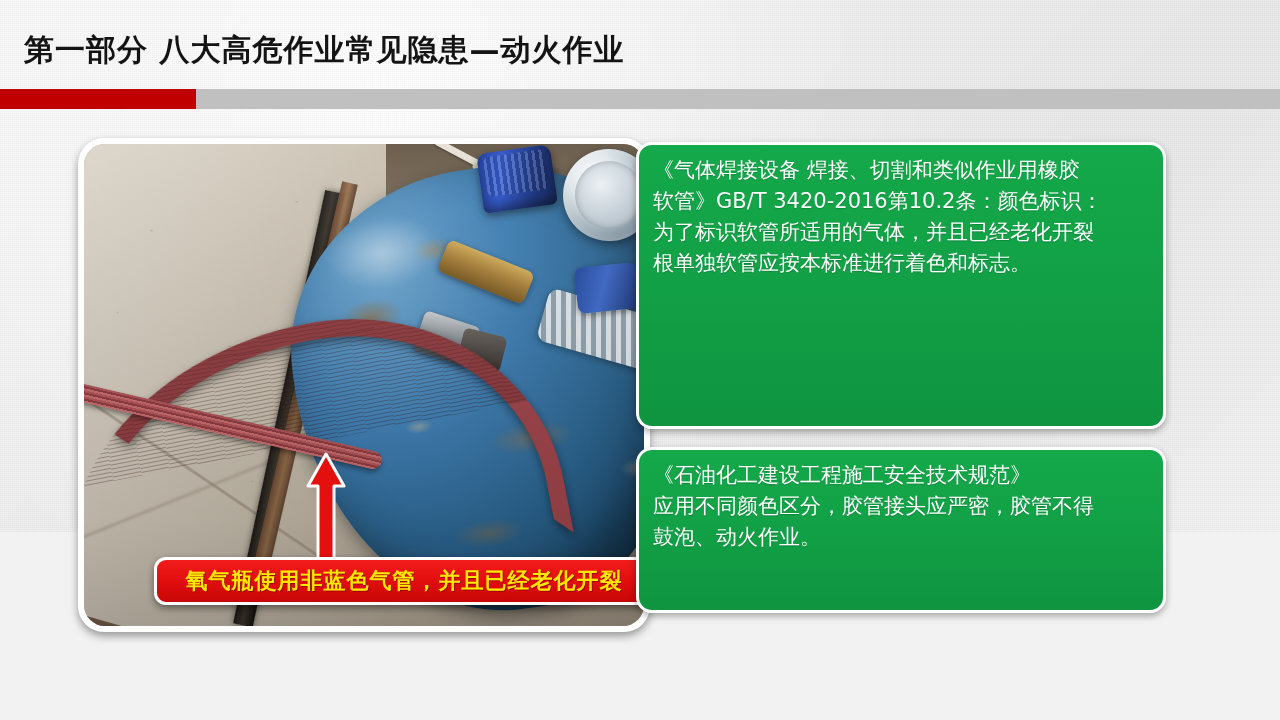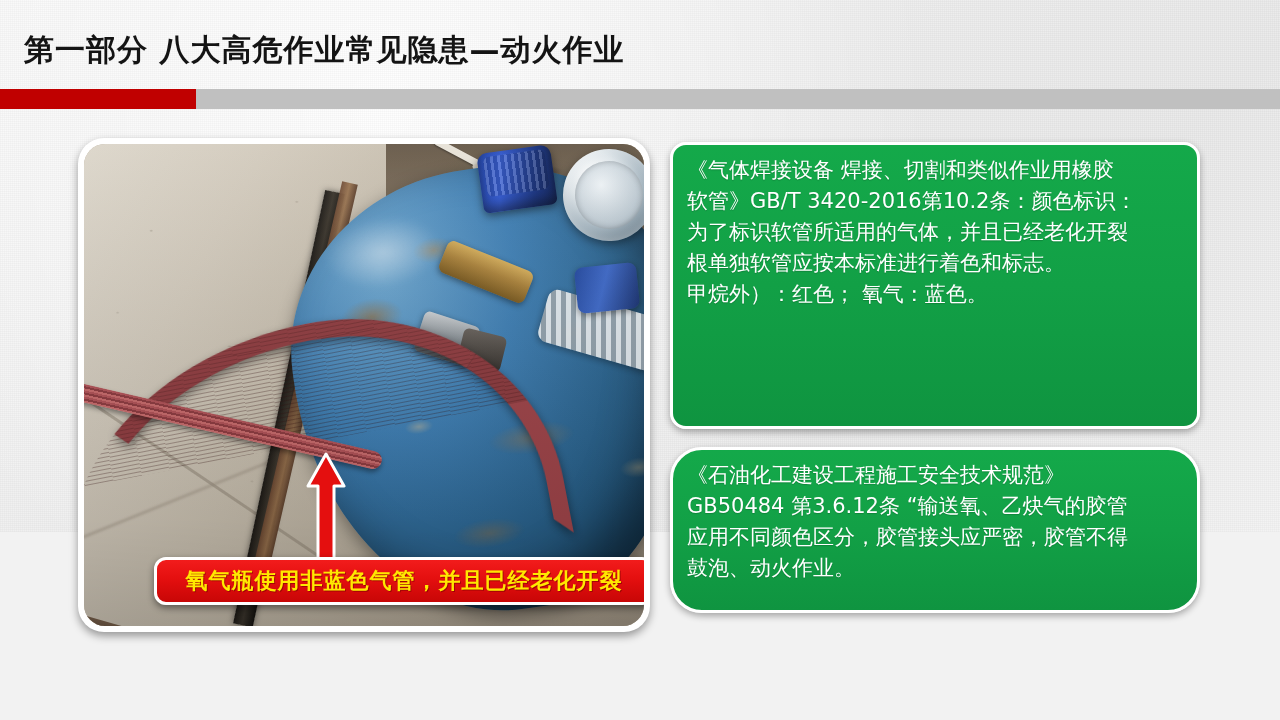--- a/index.html
+++ b/index.html
@@ -401,32 +401,32 @@
     font-size: 22px;
     font-weight: bold;
     letter-spacing: 1px;
     white-space: nowrap;
     text-shadow: 1px 1px 0 rgba(120,0,0,.6);
   }
 
   
   .green-box {
     position: absolute;
-    left: 670px;
+    left: 636px;
     width: 530px;
     background: linear-gradient(180deg, #14a94a 0%, #12a046 50%, #0f9440 100%);
     border: 3px solid #ffffff;
     border-radius: 16px;
     box-sizing: border-box;
     box-shadow: 0 3px 7px rgba(0,0,0,.32);
     padding: 10px 14px 12px 14px;
     z-index: 5;
   }
   #green-box-1 { top: 142px; height: 287px; }
-  #green-box-2 { top: 447px; height: 166px; border-radius: 32px; }
+  #green-box-2 { top: 447px; height: 166px; }
 
   .green-line {
     color: #ffffff;
     font-size: 21px;
     line-height: 31px;
     white-space: nowrap;
     letter-spacing: 0px;
     text-shadow: 0 1px 1px rgba(0,0,0,.18);
   }
 </style>
@@ -481,23 +481,21 @@
         <span class="caption-text">氧气瓶使用非蓝色气管，并且已经老化开裂</span>
       </div>
     </div>
   </div>
 
   <div class="green-box" id="green-box-1">
     <div class="green-line">《气体焊接设备 焊接、切割和类似作业用橡胶</div>
     <div class="green-line">软管》GB/T 3420-2016第10.2条：颜色标识：</div>
     <div class="green-line">为了标识软管所适用的气体，并且已经老化开裂</div>
     <div class="green-line">根单独软管应按本标准进行着色和标志。</div>
-    <div class="green-line">甲烷外）：红色；    氧气：蓝色。</div>
   </div>
 
   <div class="green-box" id="green-box-2">
     <div class="green-line">《石油化工建设工程施工安全技术规范》</div>
-    <div class="green-line">GB50484 第3.6.12条 “输送氧、乙炔气的胶管</div>
     <div class="green-line">应用不同颜色区分，胶管接头应严密，胶管不得</div>
     <div class="green-line">鼓泡、动火作业。</div>
   </div>
 
 </div>
 
 </body></html>

